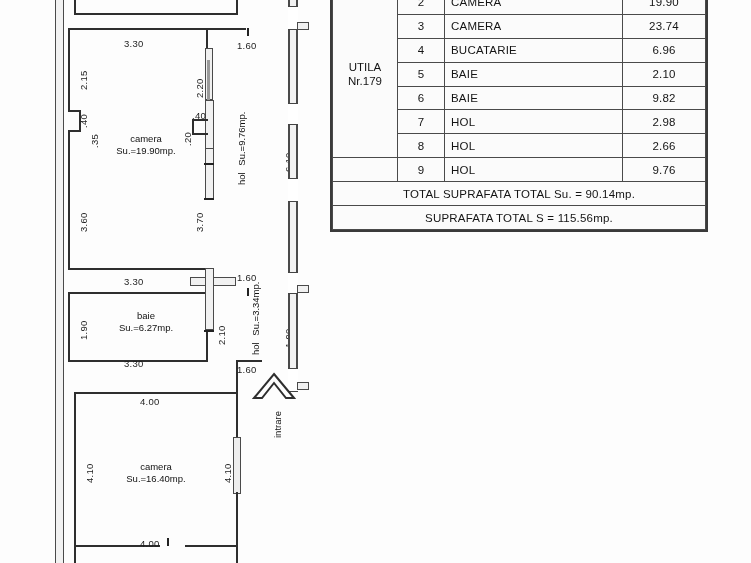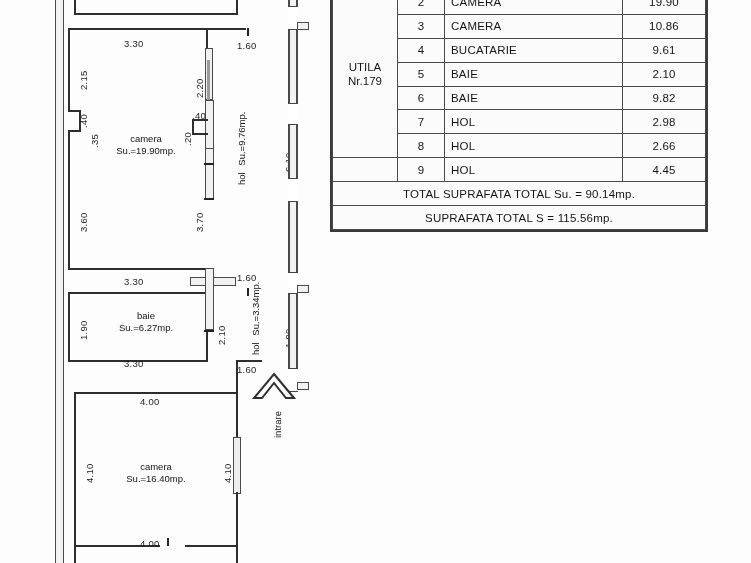--- a/index.html
+++ b/index.html
@@ -209,26 +209,26 @@
             <div>UTILA</div>
             <div>Nr.179</div>
           </td>
           <td class="c-no">2</td>
           <td class="c-name">CAMERA</td>
           <td class="c-area">19.90</td>
         </tr>
         <tr>
           <td class="c-no">3</td>
           <td class="c-name">CAMERA</td>
-          <td class="c-area">10.86</td>
+          <td class="c-area">23.74</td>
         </tr>
         <tr>
           <td class="c-no">4</td>
           <td class="c-name">BUCATARIE</td>
-          <td class="c-area">9.61</td>
+          <td class="c-area">6.96</td>
         </tr>
         <tr>
           <td class="c-no">5</td>
           <td class="c-name">BAIE</td>
           <td class="c-area">2.10</td>
         </tr>
         <tr>
           <td class="c-no">6</td>
           <td class="c-name">BAIE</td>
           <td class="c-area">9.82</td>
@@ -240,21 +240,21 @@
         </tr>
         <tr>
           <td class="c-no">8</td>
           <td class="c-name">HOL</td>
           <td class="c-area">2.66</td>
         </tr>
         <tr>
           <td class="c-casa"></td>
           <td class="c-no">9</td>
           <td class="c-name">HOL</td>
-          <td class="c-area">4.45</td>
+          <td class="c-area">9.76</td>
         </tr>
         <tr>
           <td class="total" colspan="4">TOTAL SUPRAFATA TOTAL Su. = 90.14mp.</td>
         </tr>
         <tr>
           <td class="total" colspan="4">SUPRAFATA TOTAL S = 115.56mp.</td>
         </tr>
       </tbody>
     </table>
   </div>

